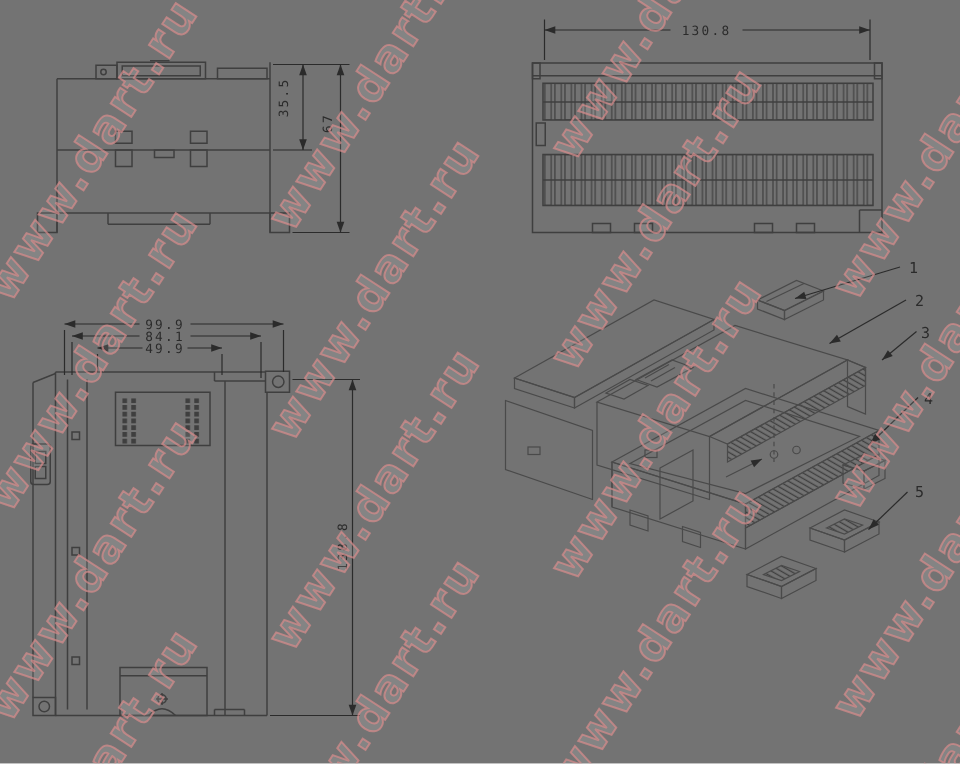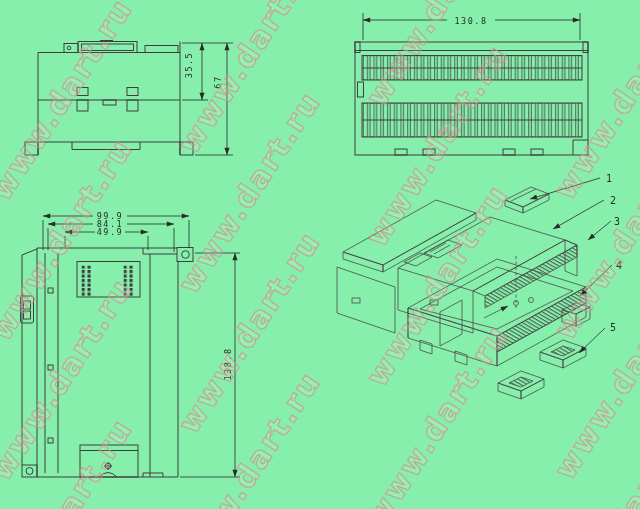--- a/index.html
+++ b/index.html
@@ -1,16 +1,16 @@
 <!DOCTYPE html>
 <html><head>
 <meta charset="utf-8">
 <style>
   html,body{margin:0;padding:0;background:#fff;}
-  .page{position:relative;width:640px;height:509px;background:#86efac;overflow:hidden;
+  .page{position:relative;width:640px;height:509px;background:#737373;overflow:hidden;
         font-family:"DejaVu Sans Mono", monospace;}
   svg{position:absolute;left:0;top:0;}
   .ln{stroke:#3f3f3f;fill:none;stroke-width:1;}
   .thin{stroke:#4a4a4a;fill:none;stroke-width:0.8;}
   .dim{stroke:#2b2b2b;fill:none;stroke-width:0.8;}
   .dimtxt{fill:#2b2b2b;font-size:8.5px;letter-spacing:1.5px;stroke:none;font-family:"DejaVu Sans Mono",monospace;}
   .parttxt{fill:#2b2b2b;font-size:10px;stroke:none;font-family:"DejaVu Sans Mono",monospace;}
   .wm text{font-family:"DejaVu Sans",sans-serif;font-weight:bold;font-size:30px;letter-spacing:2px;
         fill:#ffffff;fill-opacity:0.12;stroke:#d98c8c;stroke-opacity:0.7;stroke-width:1.3px;}
 </style>

